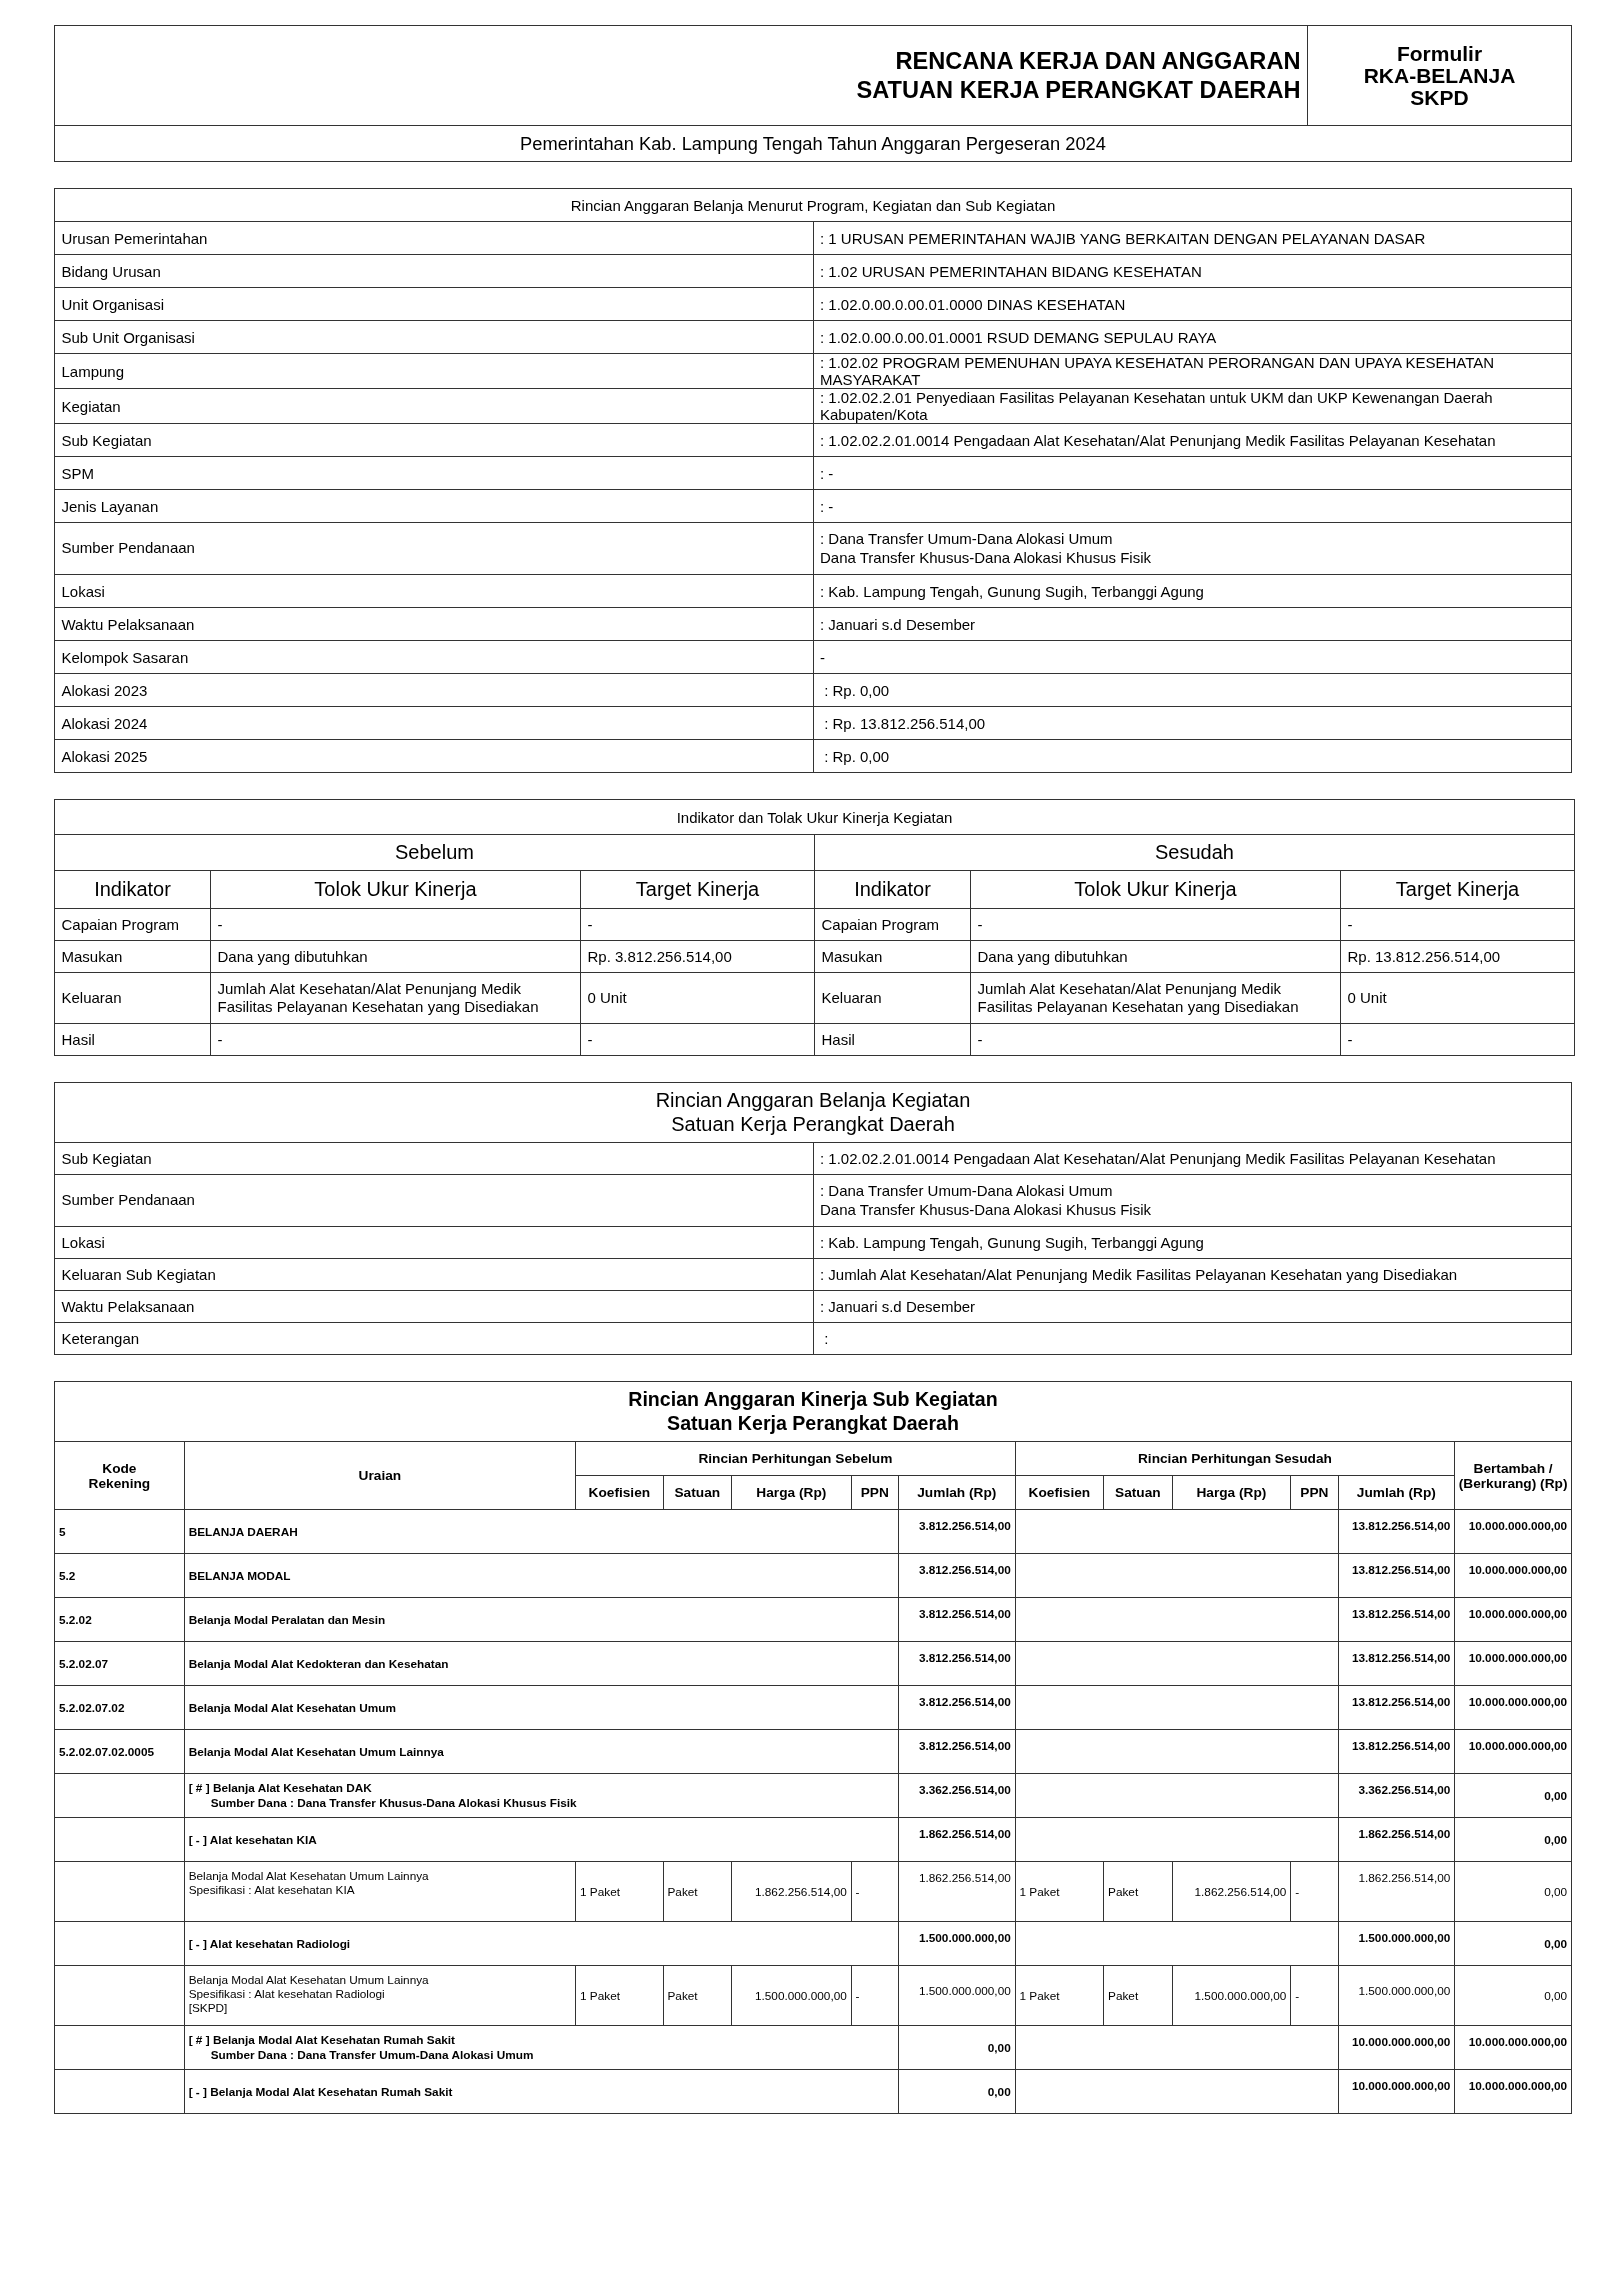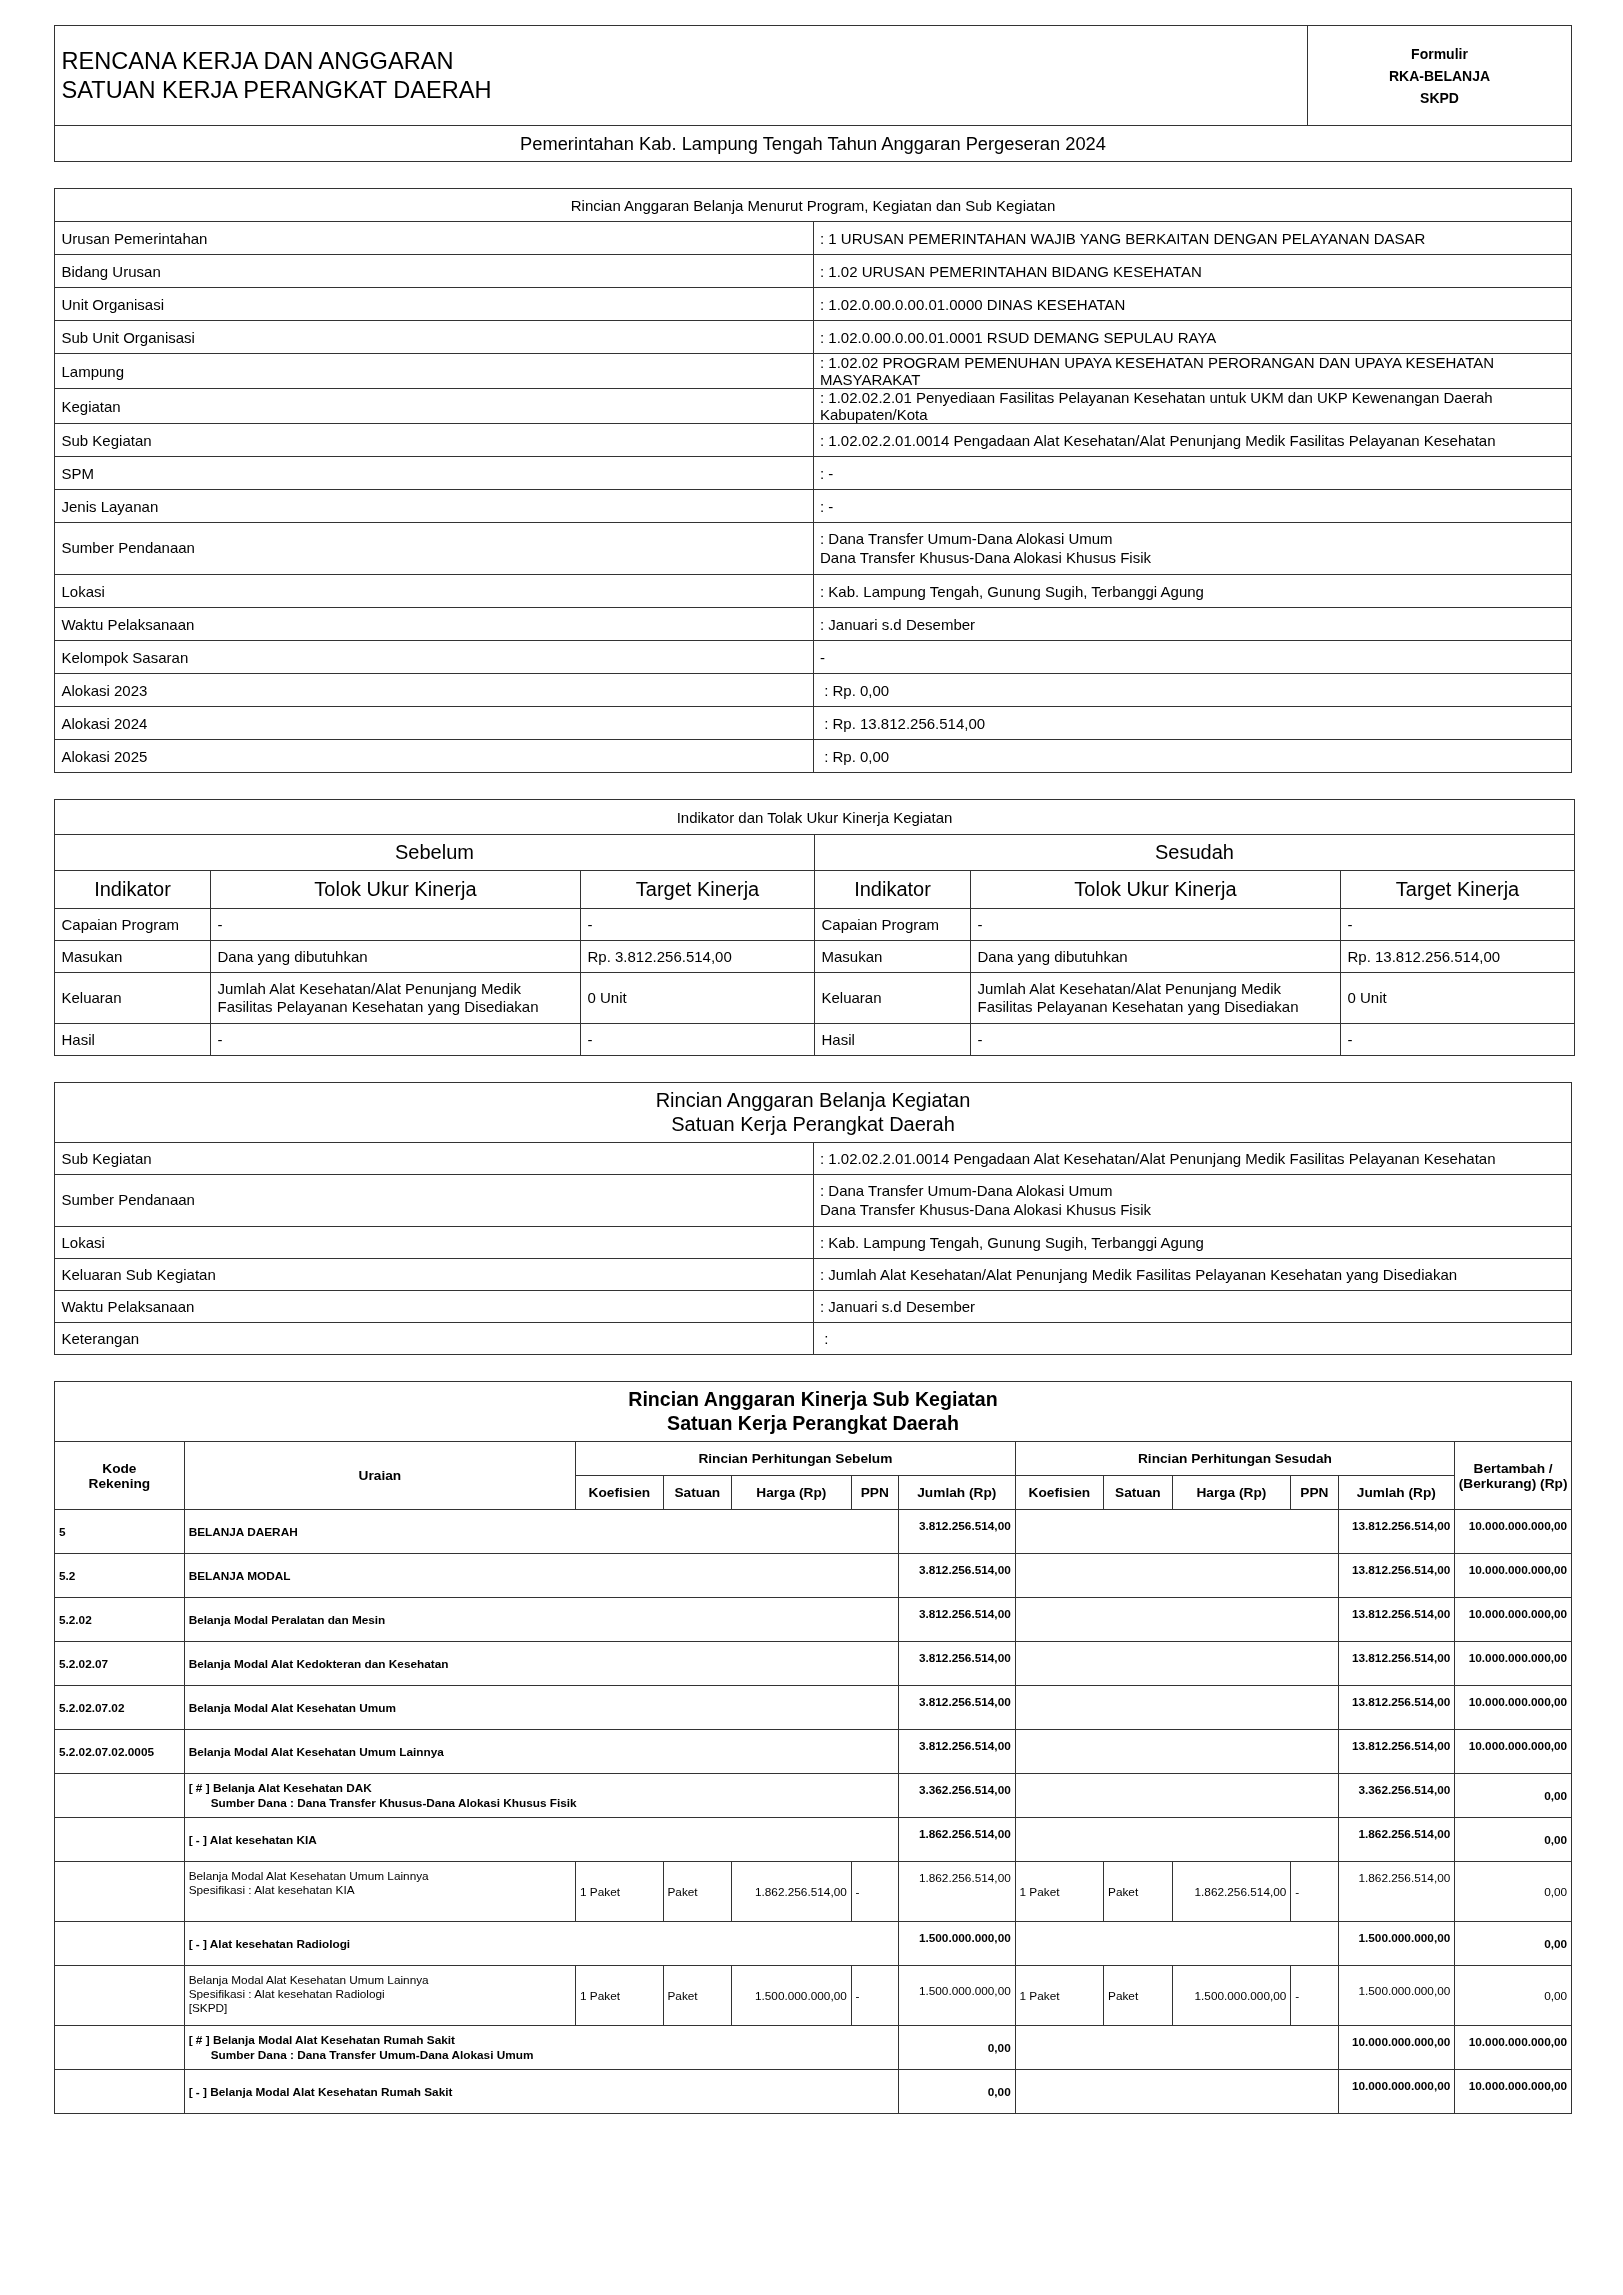--- a/index.html
+++ b/index.html
@@ -3,22 +3,22 @@
 <meta charset="utf-8">
 <style>
   html, body { margin: 0; padding: 0; background: #ffffff; }
   body { width: 1623px; height: 2295px; position: relative; font-family: "Liberation Sans", sans-serif; color: #000; }
   .page { position: absolute; left: 54px; top: 25px; width: 1518px; }
   table { border-collapse: collapse; width: 100%; table-layout: fixed; }
   td, th { border: 1.3px solid #333; padding: 0 6.5px; vertical-align: middle; font-weight: normal; }
   .block { margin-bottom: 26px; }
 
   
-  .hdr-title { text-align: left; font-weight: normal; font-size: 23.6px; line-height: 29px; height: 99px; }
-  .hdr-form { text-align: center; font-weight: bold; font-size: 14px; line-height: 22px; width: 250px; }
+  .hdr-title { text-align: right; font-weight: bold; font-size: 23.6px; line-height: 29px; height: 99px; }
+  .hdr-form { text-align: center; font-weight: bold; font-size: 21px; line-height: 22px; width: 250px; }
   .hdr-sub { text-align: center; font-size: 18.3px; height: 35px; }
 
   
   .sec-title { text-align: center; font-size: 25px; height: 58px; }
   .info td { font-size: 15px; height: 32px; }
   .info td.lbl { width: 181px; }
   .info td.tall { height: 51px; line-height: 18.3px; }
 
   
   .ind .t1 { text-align: center; font-size: 15px; height: 34px; }

